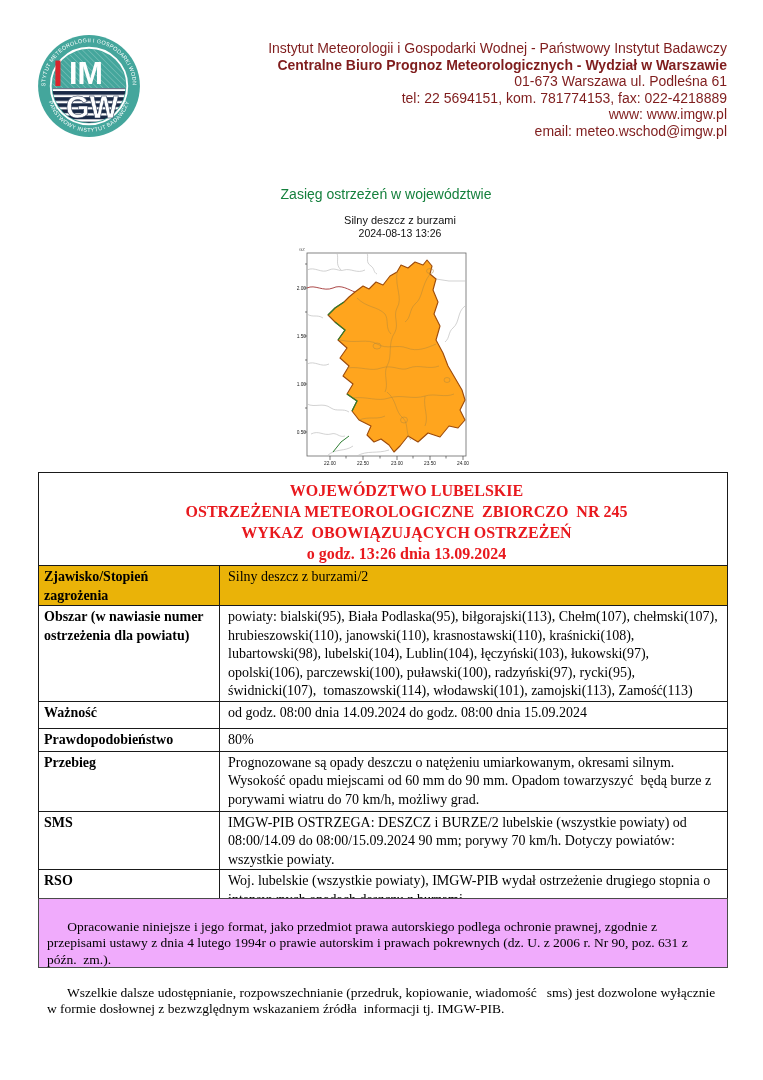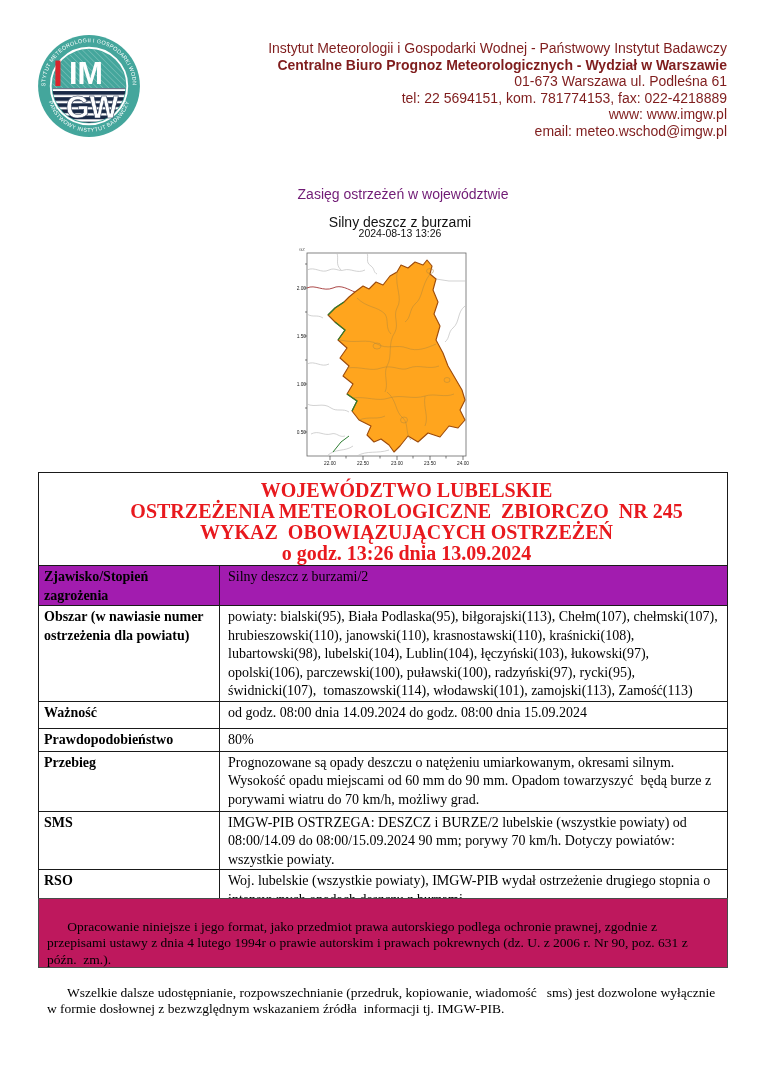--- a/index.html
+++ b/index.html
@@ -5,38 +5,38 @@
   html,body{margin:0;padding:0;background:#ffffff;}
   #page{position:relative;width:763px;height:1080px;background:#ffffff;overflow:hidden;
         font-family:"Liberation Sans",sans-serif;}
   .abs{position:absolute;}
 
   
   #contact{top:40px;right:36px;text-align:right;color:#7f1d1d;font-size:14px;line-height:16.5px;}
   #contact .bold{font-weight:bold;}
 
   
-  #map-title{top:186px;left:153px;width:500px;text-align:center;font-size:14px;color:#701a75;}
-  #map-sub{top:214px;left:150px;width:500px;text-align:center;font-size:14px;color:#111;}
+  #map-title{top:186px;left:136px;width:500px;text-align:center;font-size:14px;color:#15803d;}
+  #map-sub{top:214px;left:150px;width:500px;text-align:center;font-size:11px;color:#111;}
   #map-ts{top:227px;left:150px;width:500px;text-align:center;font-size:10.5px;color:#111;}
   #map-svg{top:244px;left:297px;}
 
   
   #warn-table{top:472px;left:38px;width:690px;border-collapse:collapse;table-layout:fixed;
               font-family:"Liberation Serif",serif;color:#000;}
   #warn-table td{border:1px solid #1a1a1a;vertical-align:top;overflow:hidden;}
   #warn-table{border:1.5px solid #1a1a1a;}
   .tbl-title-cell{text-align:center;padding-top:7px;}
-  .title-line{color:#E8191E;font-weight:bold;font-size:20px;line-height:21px;white-space:pre-wrap;padding-left:47px;}
+  .title-line{color:#E8191E;font-weight:bold;font-size:16px;line-height:21px;white-space:pre-wrap;padding-left:47px;}
   .lbl{font-weight:bold;font-size:14px;padding:2px 4px 0 5px;line-height:18.5px;white-space:pre-wrap;}
   .val{font-size:14px;padding:2px 8px 0 8px;line-height:18.5px;white-space:pre-wrap;}
-  .orange-row td{background:#a21caf;}
-
-  
-  #footer-box{top:898px;left:38px;width:672px;height:62px;background:#be185d;border:1px solid #4a4a4a;
+  .orange-row td{background:#eab308;}
+
+  
+  #footer-box{top:898px;left:38px;width:672px;height:62px;background:#f0abfc;border:1px solid #4a4a4a;
               font-family:"Liberation Serif",serif;font-size:13.5px;line-height:16.5px;color:#000;
               padding:3px 8px;white-space:pre-wrap;}
   .svgtxt{font-family:"Liberation Sans",sans-serif;}
 </style>
 </head>
 <body>
 
 <div id="page">
 
   <svg class="abs" style="top:30px;left:33px" width="112" height="112" viewBox="0 0 110 110">

